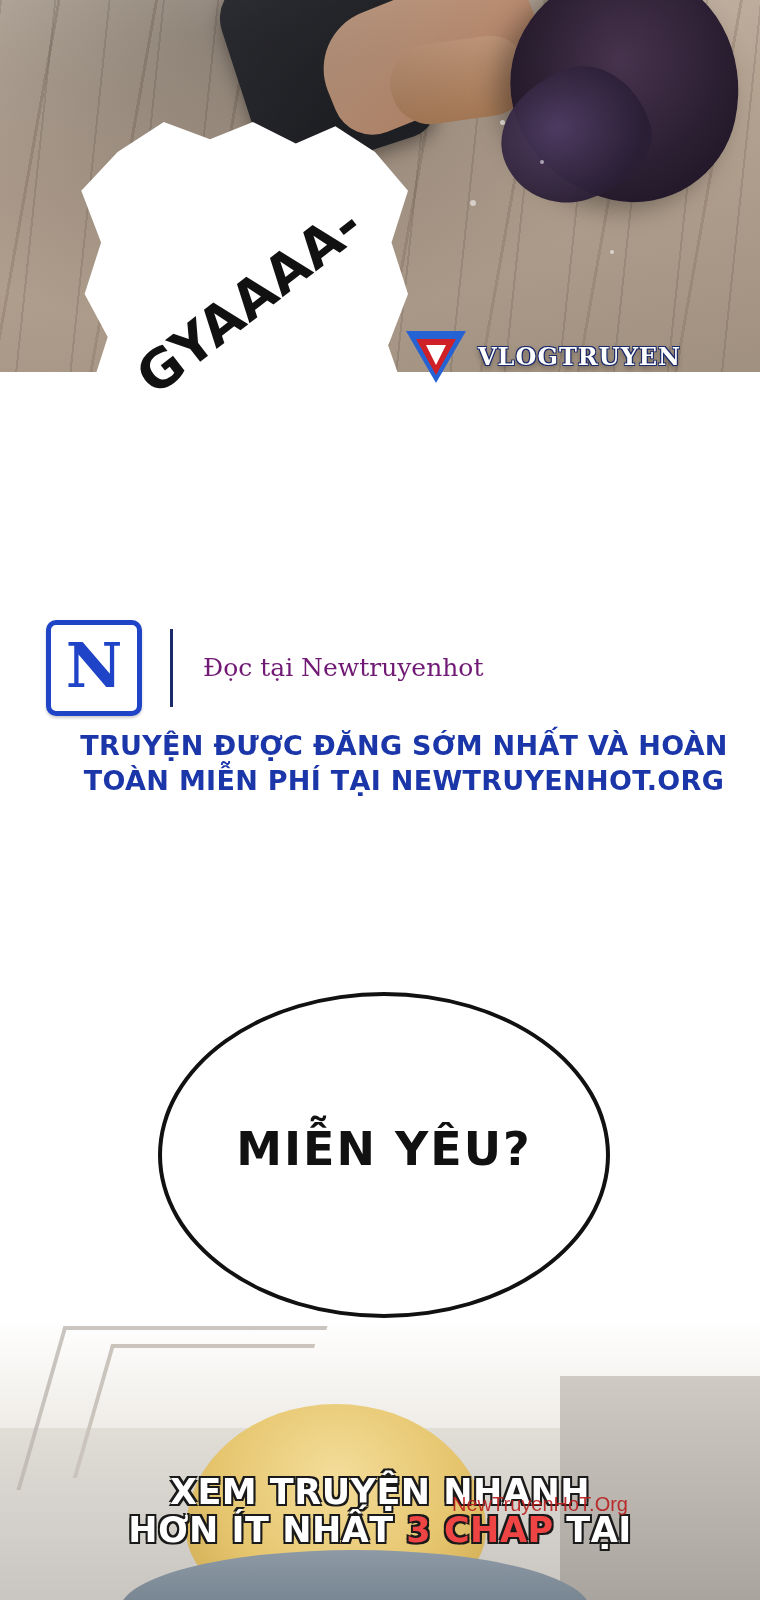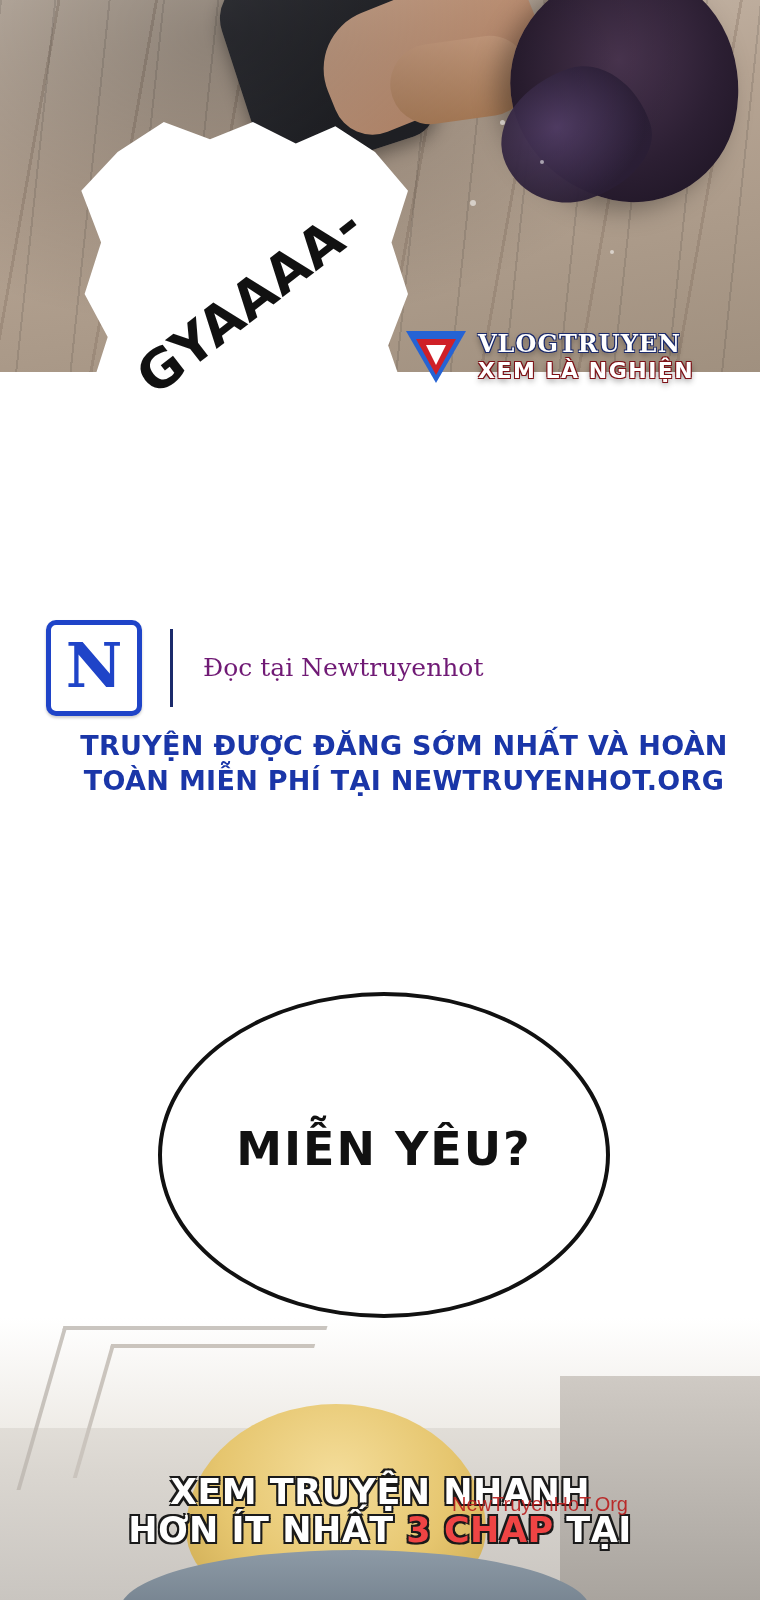--- a/index.html
+++ b/index.html
@@ -410,21 +410,20 @@
   </div>
 
   <div class="wm">
     <div class="wm-logo">
       <div class="tri"></div>
       <div class="tri2"></div>
       <div class="tri3"></div>
     </div>
     <div class="wm-text">
       <div class="wm-title">VLOGTRUYEN</div>
-      <div class="wm-sub">XEM LÀ NGHIỆN</div>
     </div>
   </div>
 
   <div class="credit">
     <div class="credit-row">
       <div class="n-badge">
         <span>N</span>
       </div>
       <div class="divider-v"></div>
       <div class="credit-lines">

